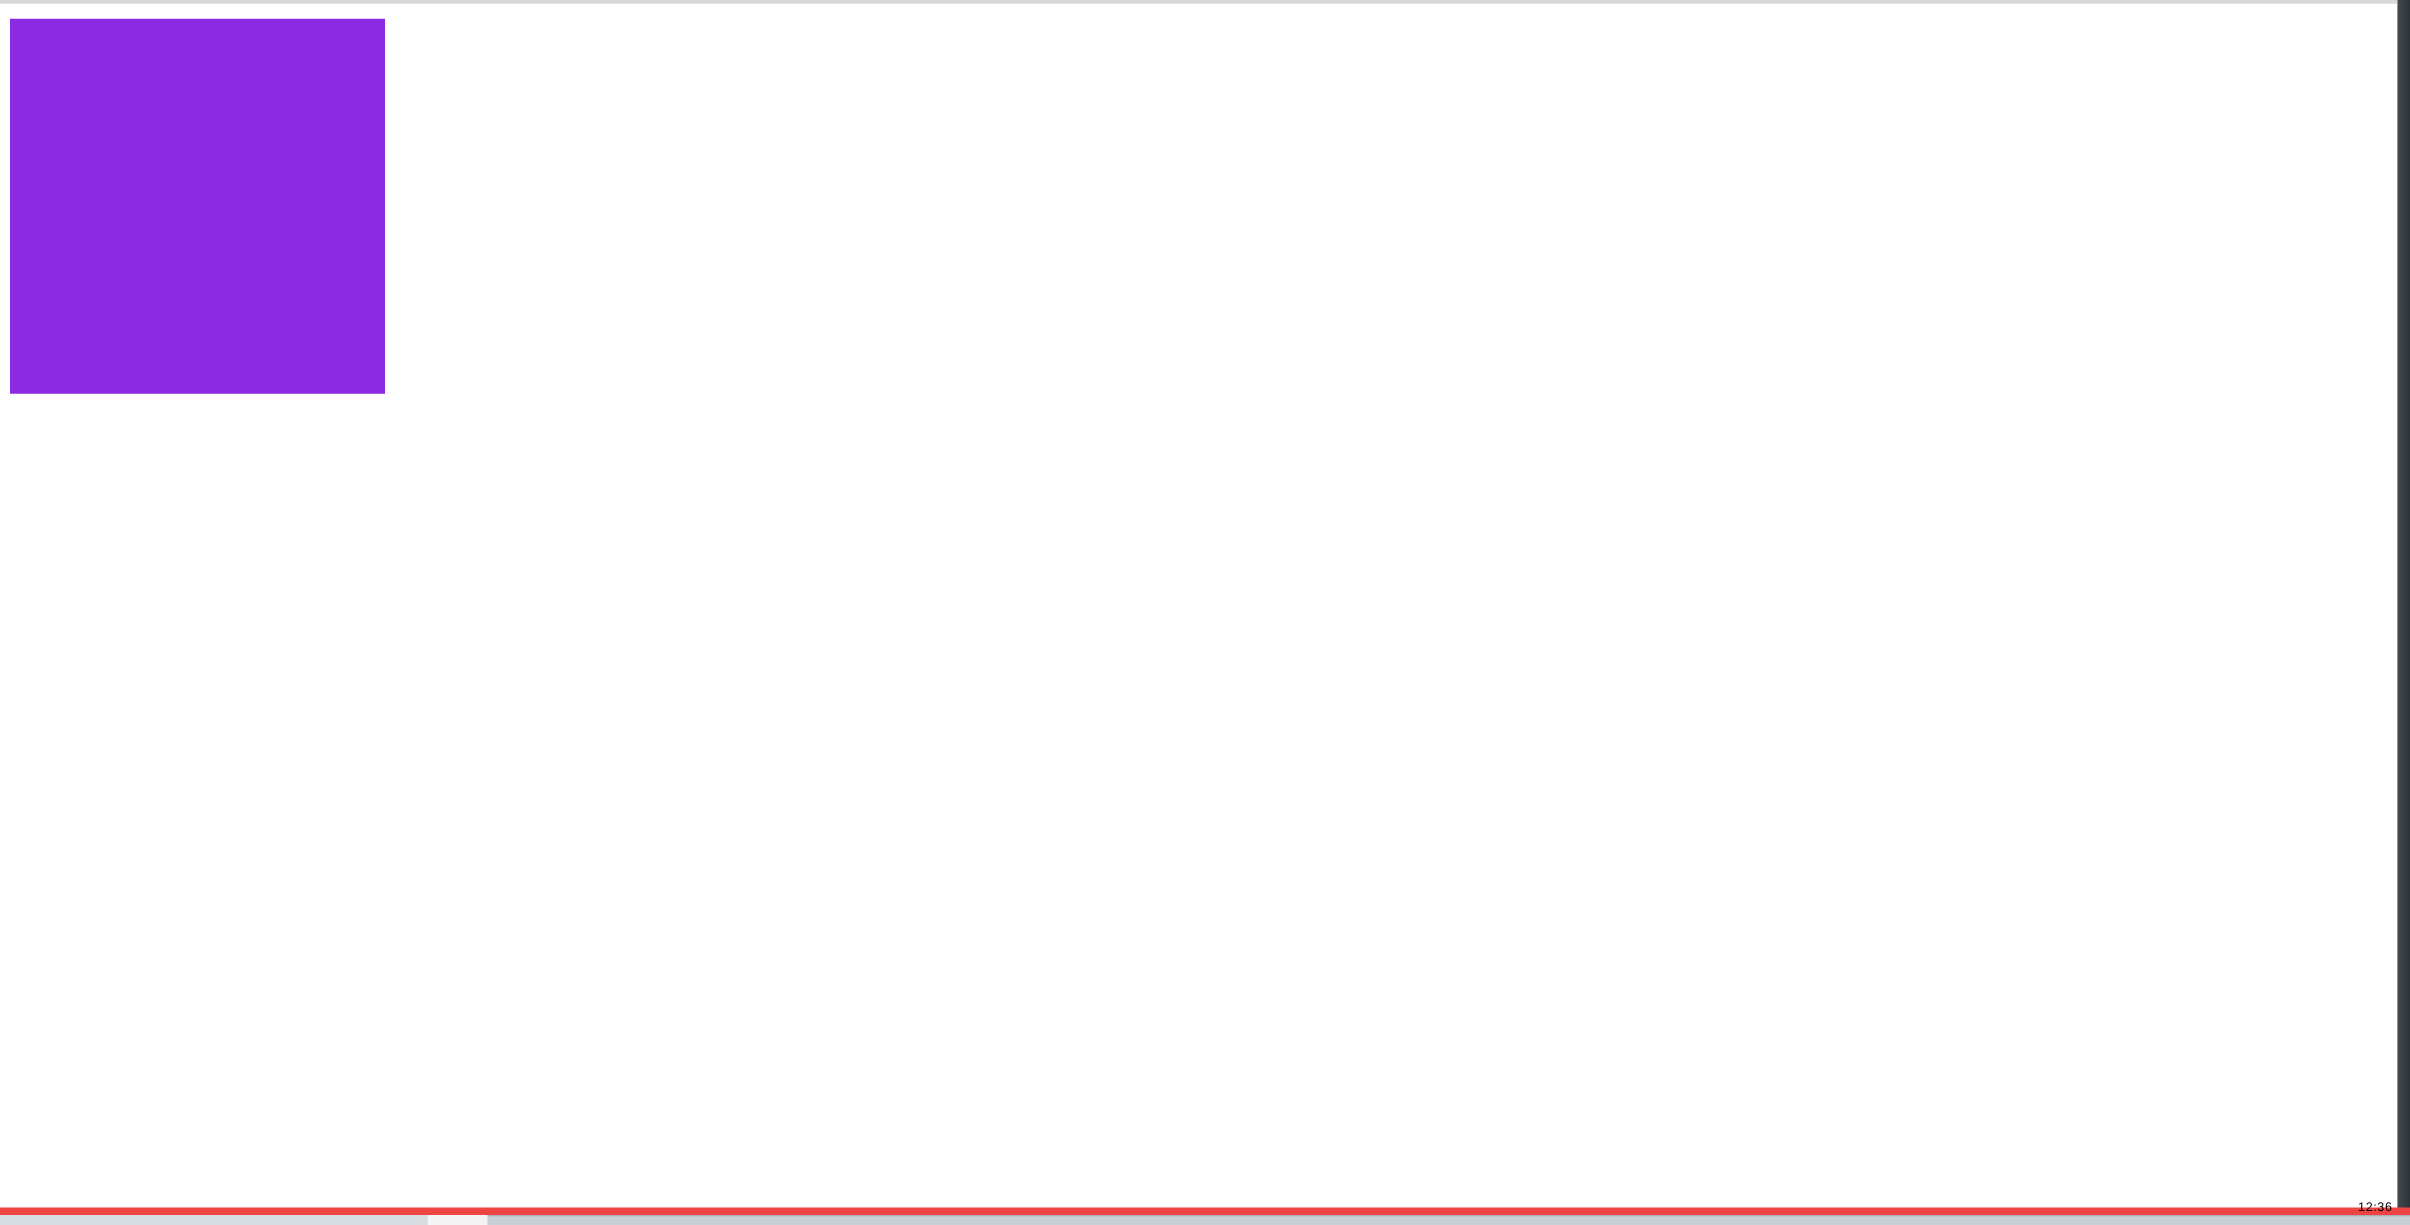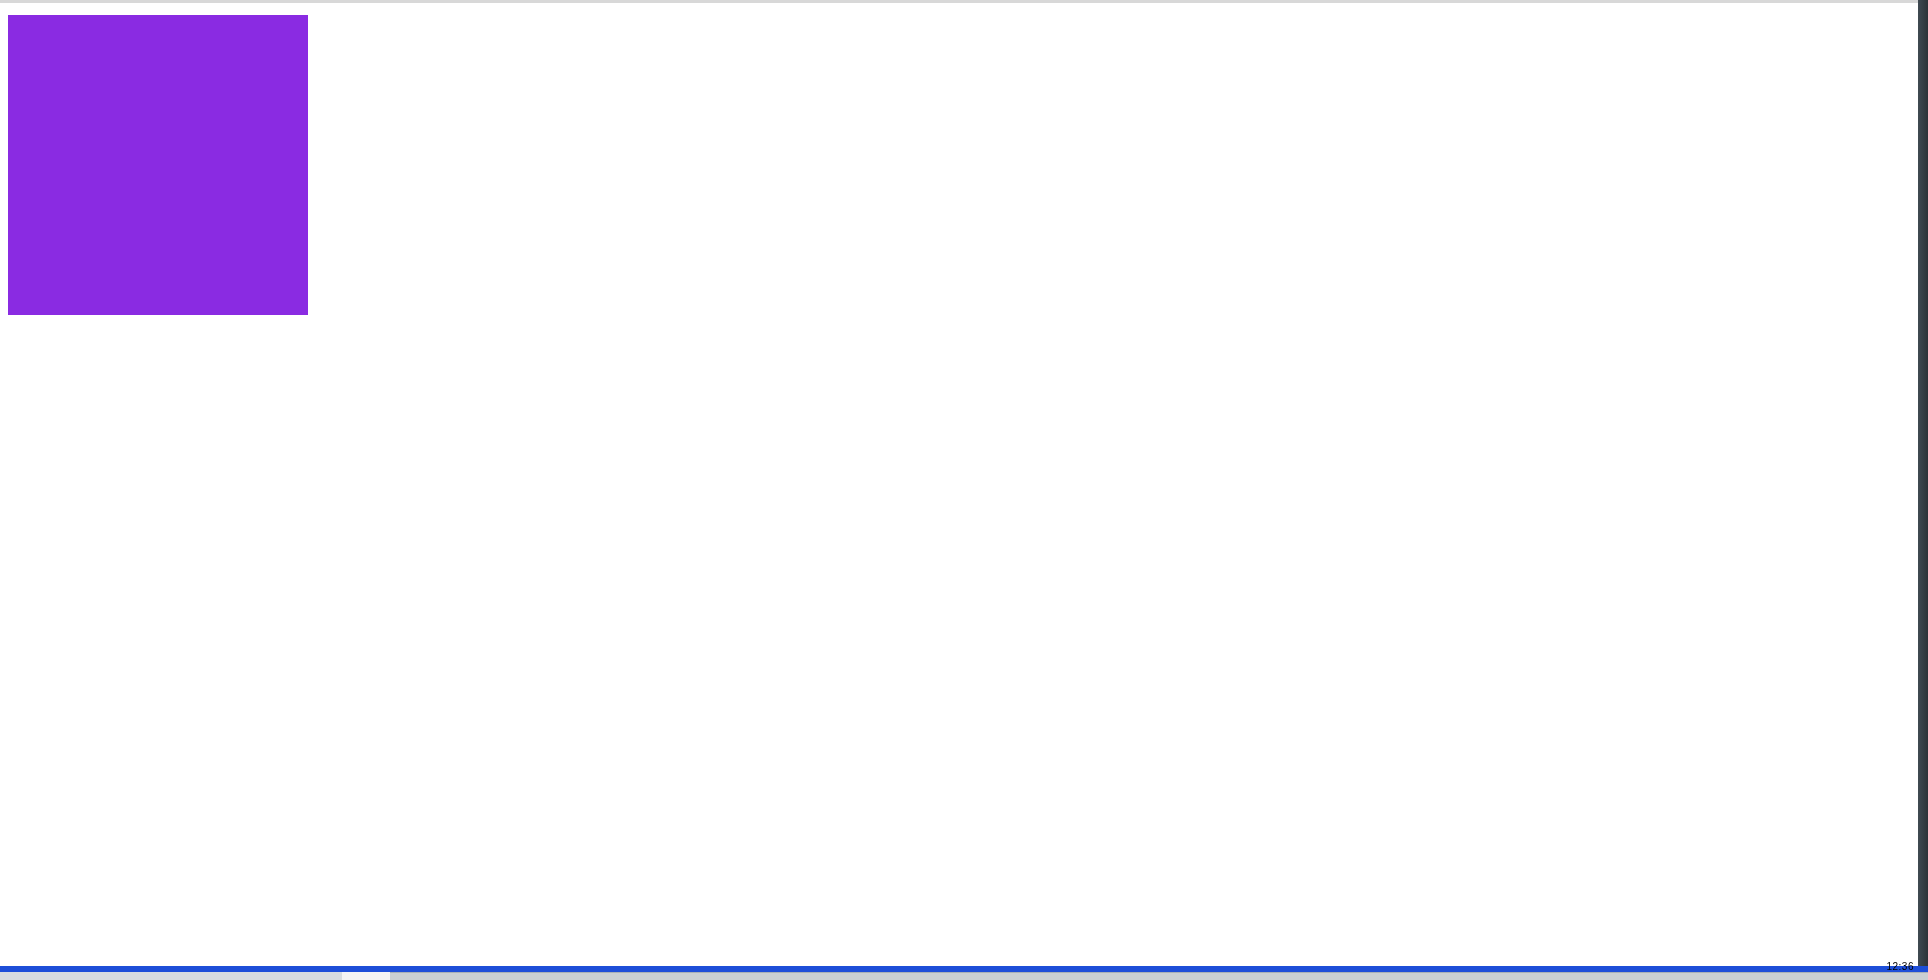--- a/index.html
+++ b/index.html
@@ -45,21 +45,21 @@
       width: 2px;
       height: 963px;
       background: #c8c8c8;
     }
     .taskbar-area {
       position: absolute;
       left: 0;
       bottom: 0;
       width: 1928px;
       height: 14px;
-      background: #1d4ed8;
+      background: #ef4444;
     }
     .taskbar-thin {
       position: absolute;
       left: 0;
       bottom: 0;
       width: 1928px;
       height: 8px;
       background: #c9cfd3;
       border-top: 1px solid #a8b0b6;
     }

